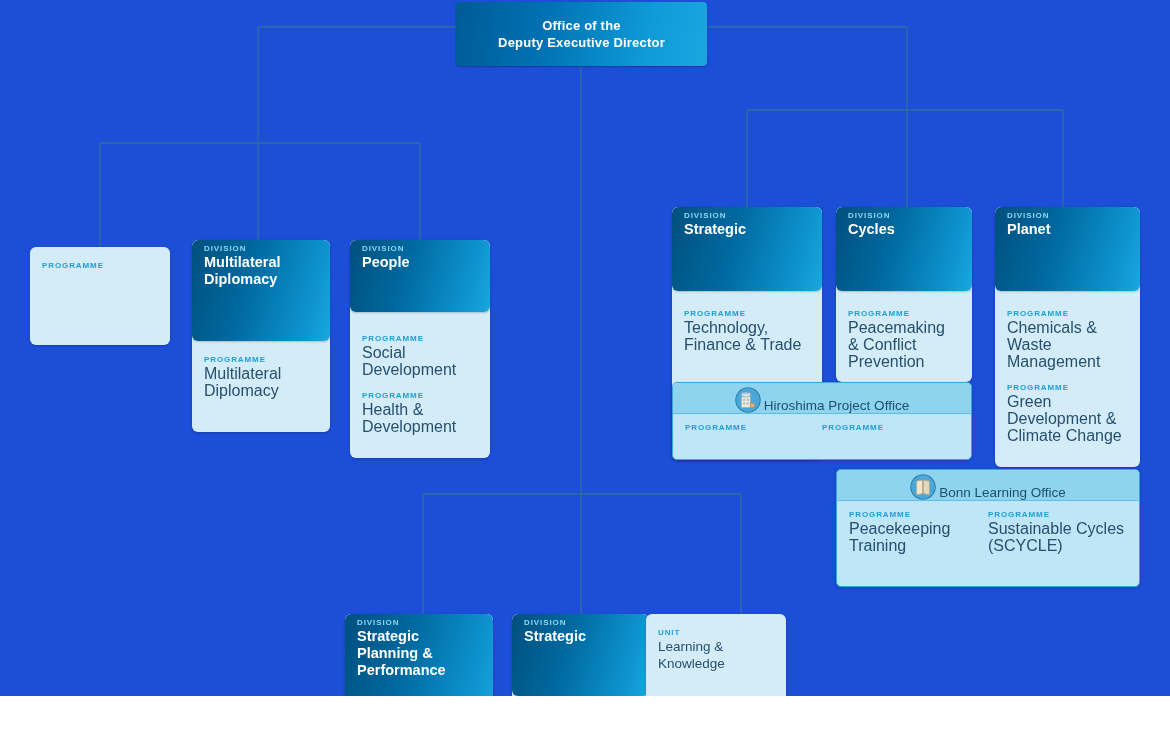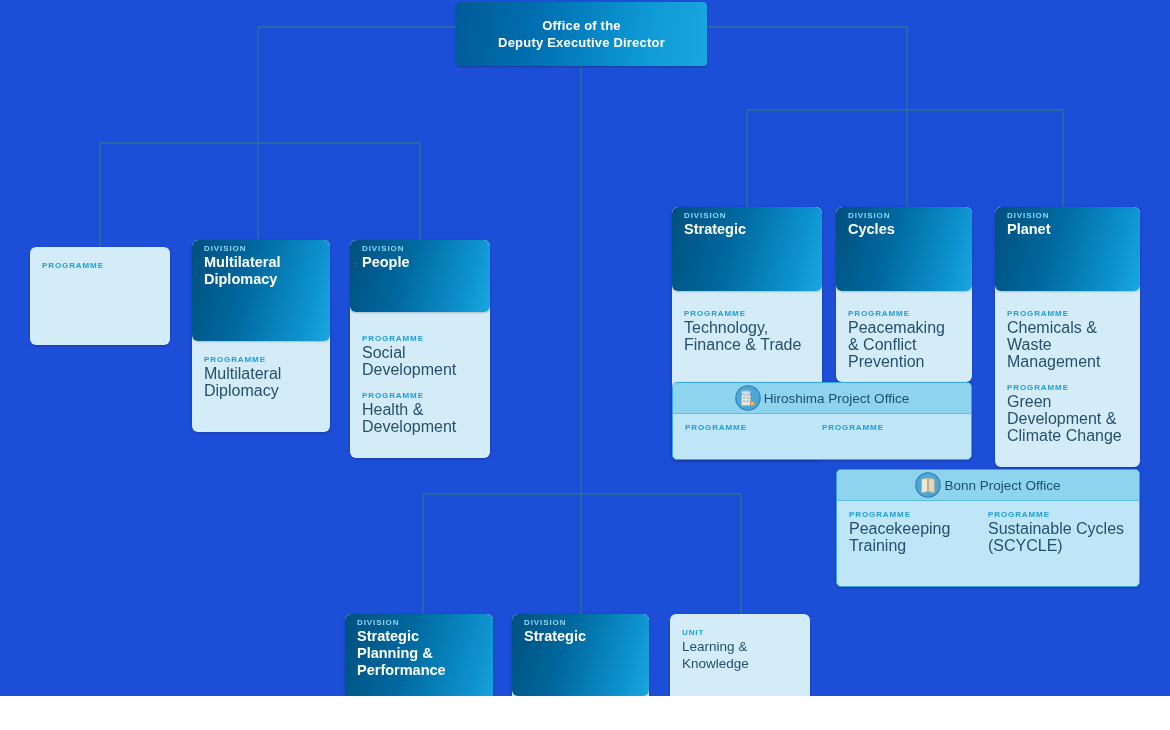--- a/index.html
+++ b/index.html
@@ -114,21 +114,21 @@
     border: 1px solid #3aa7dc;
     background: #bfe6f7;
     box-shadow: 0 1px 3px rgba(0,0,0,0.2);
     overflow: hidden;
   }
   .office-head {
     background: #8fd4ef;
     border-bottom: 1px solid #5fbde6;
     height: 30px;
     display: flex;
-    align-items: center;
+    align-items: flex-end;
     justify-content: center;
     gap: 3px;
   }
   .office-title {
     color: #1d4f6e;
     font-size: 13.5px;
   }
   .office-body {
     display: flex;
     padding: 9px 12px 11px 12px;
@@ -292,21 +292,21 @@
   <div class="node office" style="left:836px; top:469px; width:304px; height:118px;">
     <div class="office-head">
       <span class="badge">
         <svg width="26" height="26" viewBox="0 0 26 26">
           <circle cx="13" cy="13" r="12.2" fill="#4aa8d8" stroke="#2f7fae" stroke-width="1.1"></circle>
           <path d="M6.6 7.2 L12.6 6.0 L12.6 19.6 L6.6 20.8 Z" fill="#f0e7cf" stroke="#b6a98c" stroke-width="0.8"></path>
           <path d="M19.4 7.2 L13.4 6.0 L13.4 19.6 L19.4 20.8 Z" fill="#e3d8bb" stroke="#b6a98c" stroke-width="0.8"></path>
           <path d="M12.6 6.0 L13.4 6.0 L13.4 19.6 L12.6 19.6 Z" fill="#cfc09a" stroke="#b6a98c" stroke-width="0.5"></path>
         </svg>
       </span>
-      <span class="office-title">Bonn Project Office</span>
+      <span class="office-title">Bonn Learning Office</span>
     </div>
     <div class="office-body">
       <div class="office-col">
         <div class="kicker">PROGRAMME</div>
         <div class="prog-name">Peacekeeping Training</div>
       </div>
       <div class="office-col">
         <div class="kicker">PROGRAMME</div>
         <div class="prog-name">Sustainable Cycles (SCYCLE)</div>
       </div>
@@ -326,18 +326,18 @@
       <div class="head-title">Strategic</div>
     </div>
     <div class="card-body" style="">
       <div class="prog">
         <div class="kicker">SECTION</div>
         <div class="prog-name"></div>
       </div>
     </div>
   </div>
 
-  <div class="node plain-box" style="left:670px; top:614px; width:140px; height:93px;">
+  <div class="node plain-box" style="left:646px; top:614px; width:140px; height:93px;">
     <div class="kicker">UNIT</div>
     <div class="plain-name">Learning &amp; Knowledge</div>
   </div>
 
 </div>
 
 </body></html>

